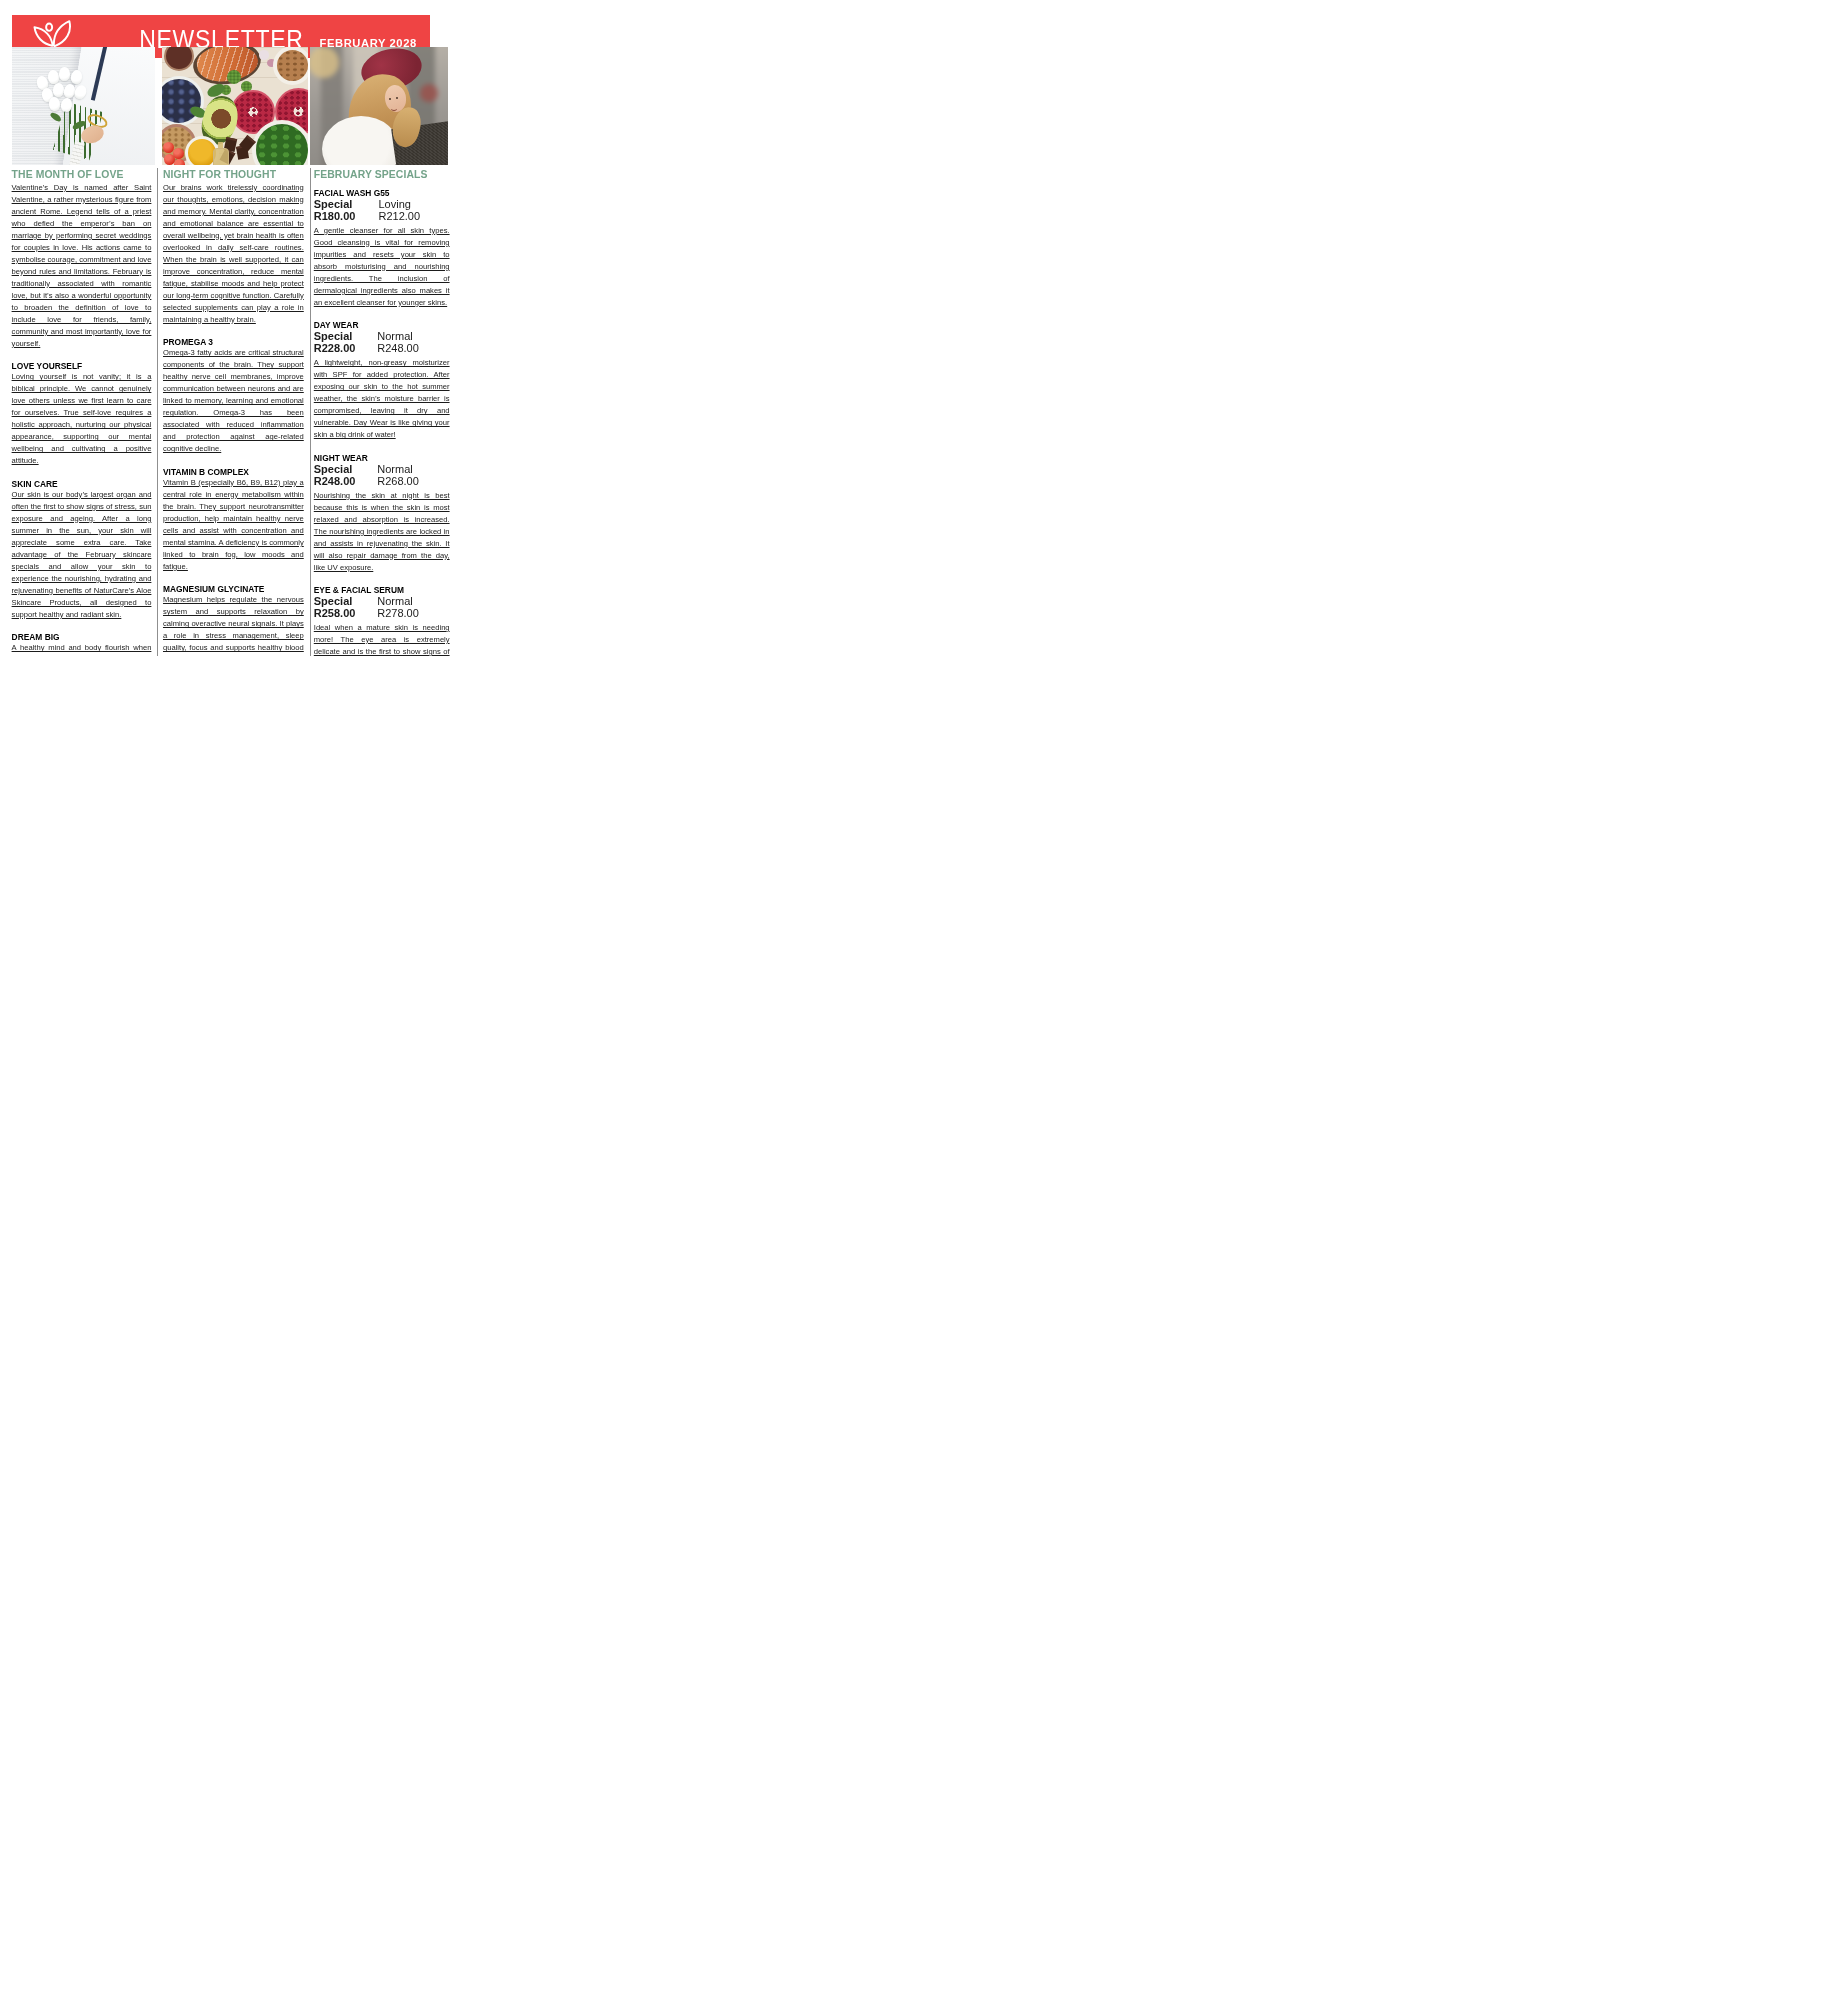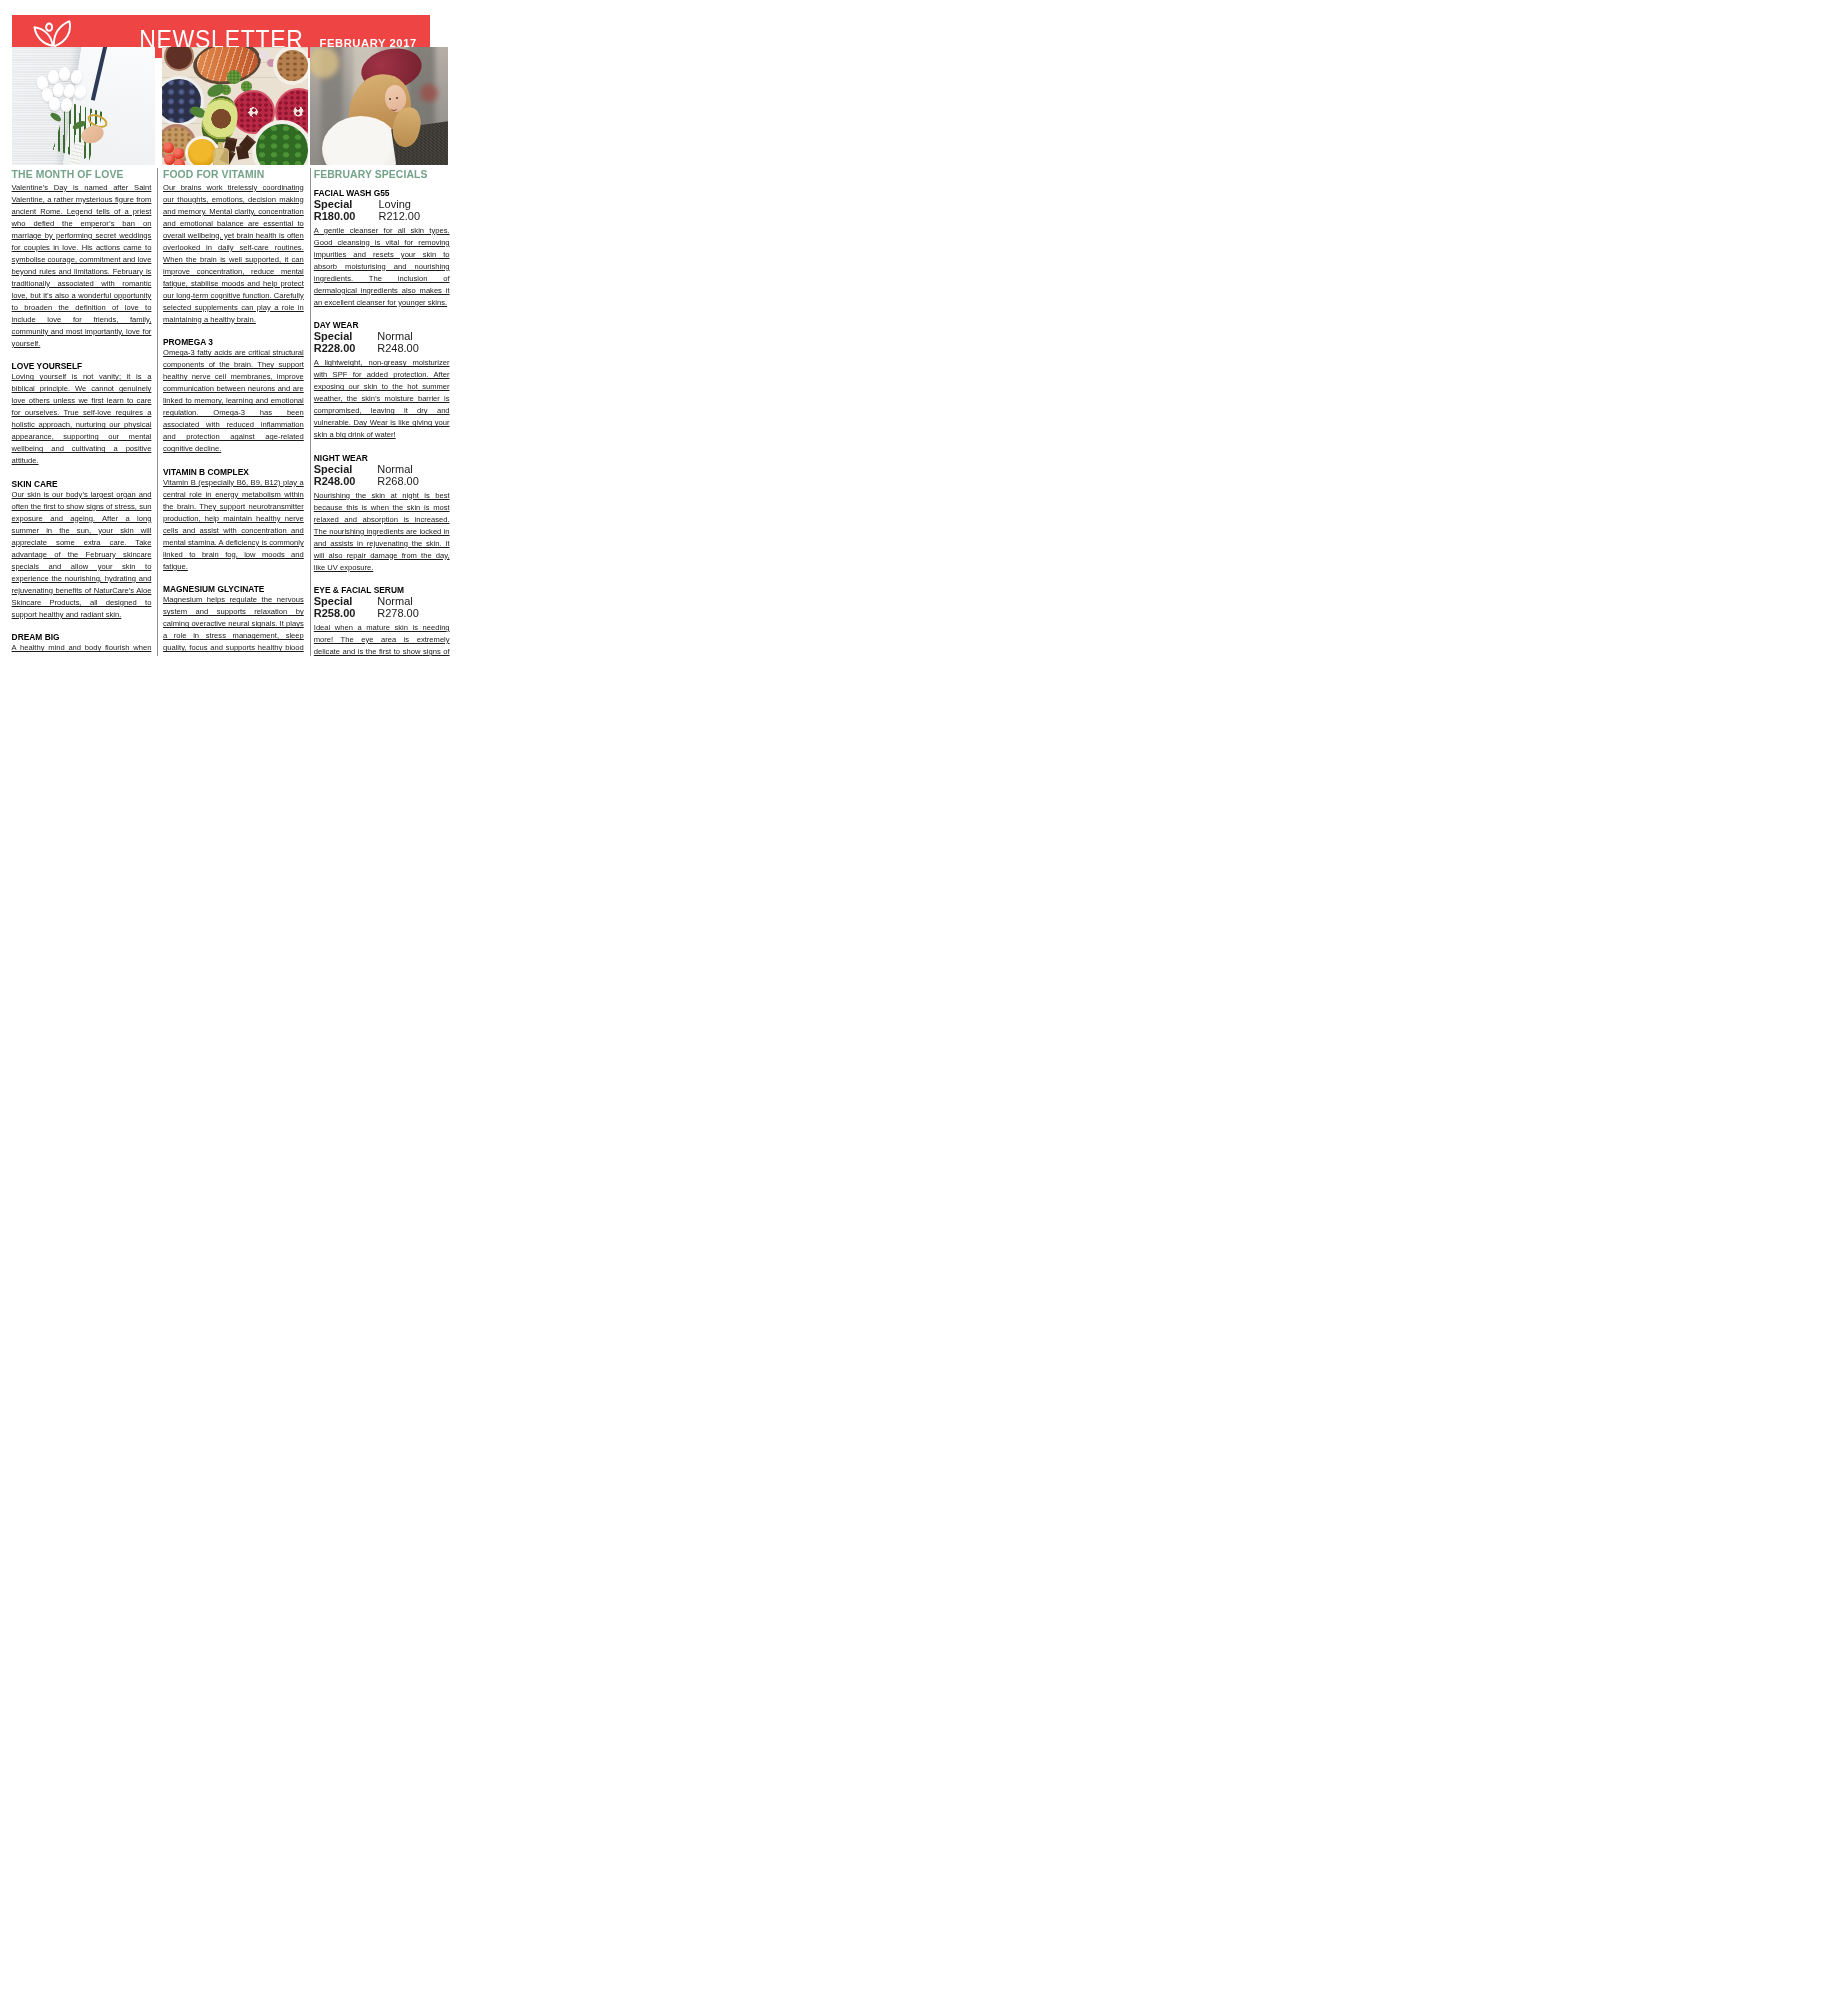--- a/index.html
+++ b/index.html
@@ -137,21 +137,21 @@
           <path d="M106,124 C64,116 30,84 24,38 C76,46 102,82 108,120 Z"></path>
           <path d="M114,124 C112,80 130,36 186,10 C198,58 174,104 118,126 Z"></path>
           <ellipse cx="92" cy="38" rx="14" ry="17"></ellipse>
         </g>
       </svg>
       <div class="logo-text">NATURCARE</div>
     </div>
     <div class="banner-title">
       <span>NEWSLETTER</span>
     </div>
-    <div class="banner-issue">FEBRUARY 2017</div>
+    <div class="banner-issue">FEBRUARY 2028</div>
   </div>
 
   <div class="photo" id="photo-left">
     <div class="lace"></div>
     <div class="suit"></div>
     <div class="lapel"></div>
     <div class="stems"></div>
     <div class="leafg" style="left:38px;top:67px;width:12px;height:5.6px;transform:rotate(35deg);"></div>
     <div class="leafg" style="left:60px;top:75px;width:13.6px;height:5.6px;transform:rotate(-25deg);"></div>
     <div class="tulip" style="left:25px;top:29px;transform:rotate(-18deg);"></div>
@@ -235,21 +235,21 @@
 
       <h3 class="h-black">SKIN CARE</h3>
       <p class="body">Our skin is our body’s largest organ and often the first to show signs of stress, sun exposure and ageing. After a long summer in the sun, your skin will appreciate some extra care. Take advantage of the February skincare specials and allow your skin to experience the nourishing, hydrating and rejuvenating benefits of NaturCare’s Aloe Skincare Products, all designed to support healthy and radiant skin.</p>
 
       <h3 class="h-black">DREAM BIG</h3>
       <p class="body">A healthy mind and body flourish when paired with a positive, intentional mindset. Small daily choices can make a difference:</p>
 
     </section>
 
     <section class="col col2">
-      <h2 class="h-green">FOOD FOR VITAMIN</h2>
+      <h2 class="h-green">NIGHT FOR THOUGHT</h2>
       <p class="body">Our brains work tirelessly coordinating our thoughts, emotions, decision making and memory. Mental clarity, concentration and emotional balance are essential to overall wellbeing, yet brain health is often overlooked in daily self-care routines. When the brain is well supported, it can improve concentration, reduce mental fatigue, stabilise moods and help protect our long-term cognitive function. Carefully selected supplements can play a role in maintaining a healthy brain.</p>
 
       <h3 class="h-black">PROMEGA 3</h3>
       <p class="body">Omega-3 fatty acids are critical structural components of the brain. They support healthy nerve cell membranes, improve communication between neurons and are linked to memory, learning and emotional regulation. Omega-3 has been associated with reduced inflammation and protection against age-related cognitive decline.</p>
 
       <h3 class="h-black">VITAMIN B COMPLEX</h3>
       <p class="body">Vitamin B (especially B6, B9, B12) play a central role in energy metabolism within the brain. They support neurotransmitter production, help maintain healthy nerve cells and assist with concentration and mental stamina. A deficiency is commonly linked to brain fog, low moods and fatigue.</p>
 
       <h3 class="h-black">MAGNESIUM GLYCINATE</h3>
       <p class="body">Magnesium helps regulate the nervous system and supports relaxation by calming overactive neural signals. It plays a role in stress management, sleep quality, focus and supports healthy blood flow to the brain. Adequate magnesium levels are associated with improved mental clarity and reduced anxiety-related symptoms.</p>

